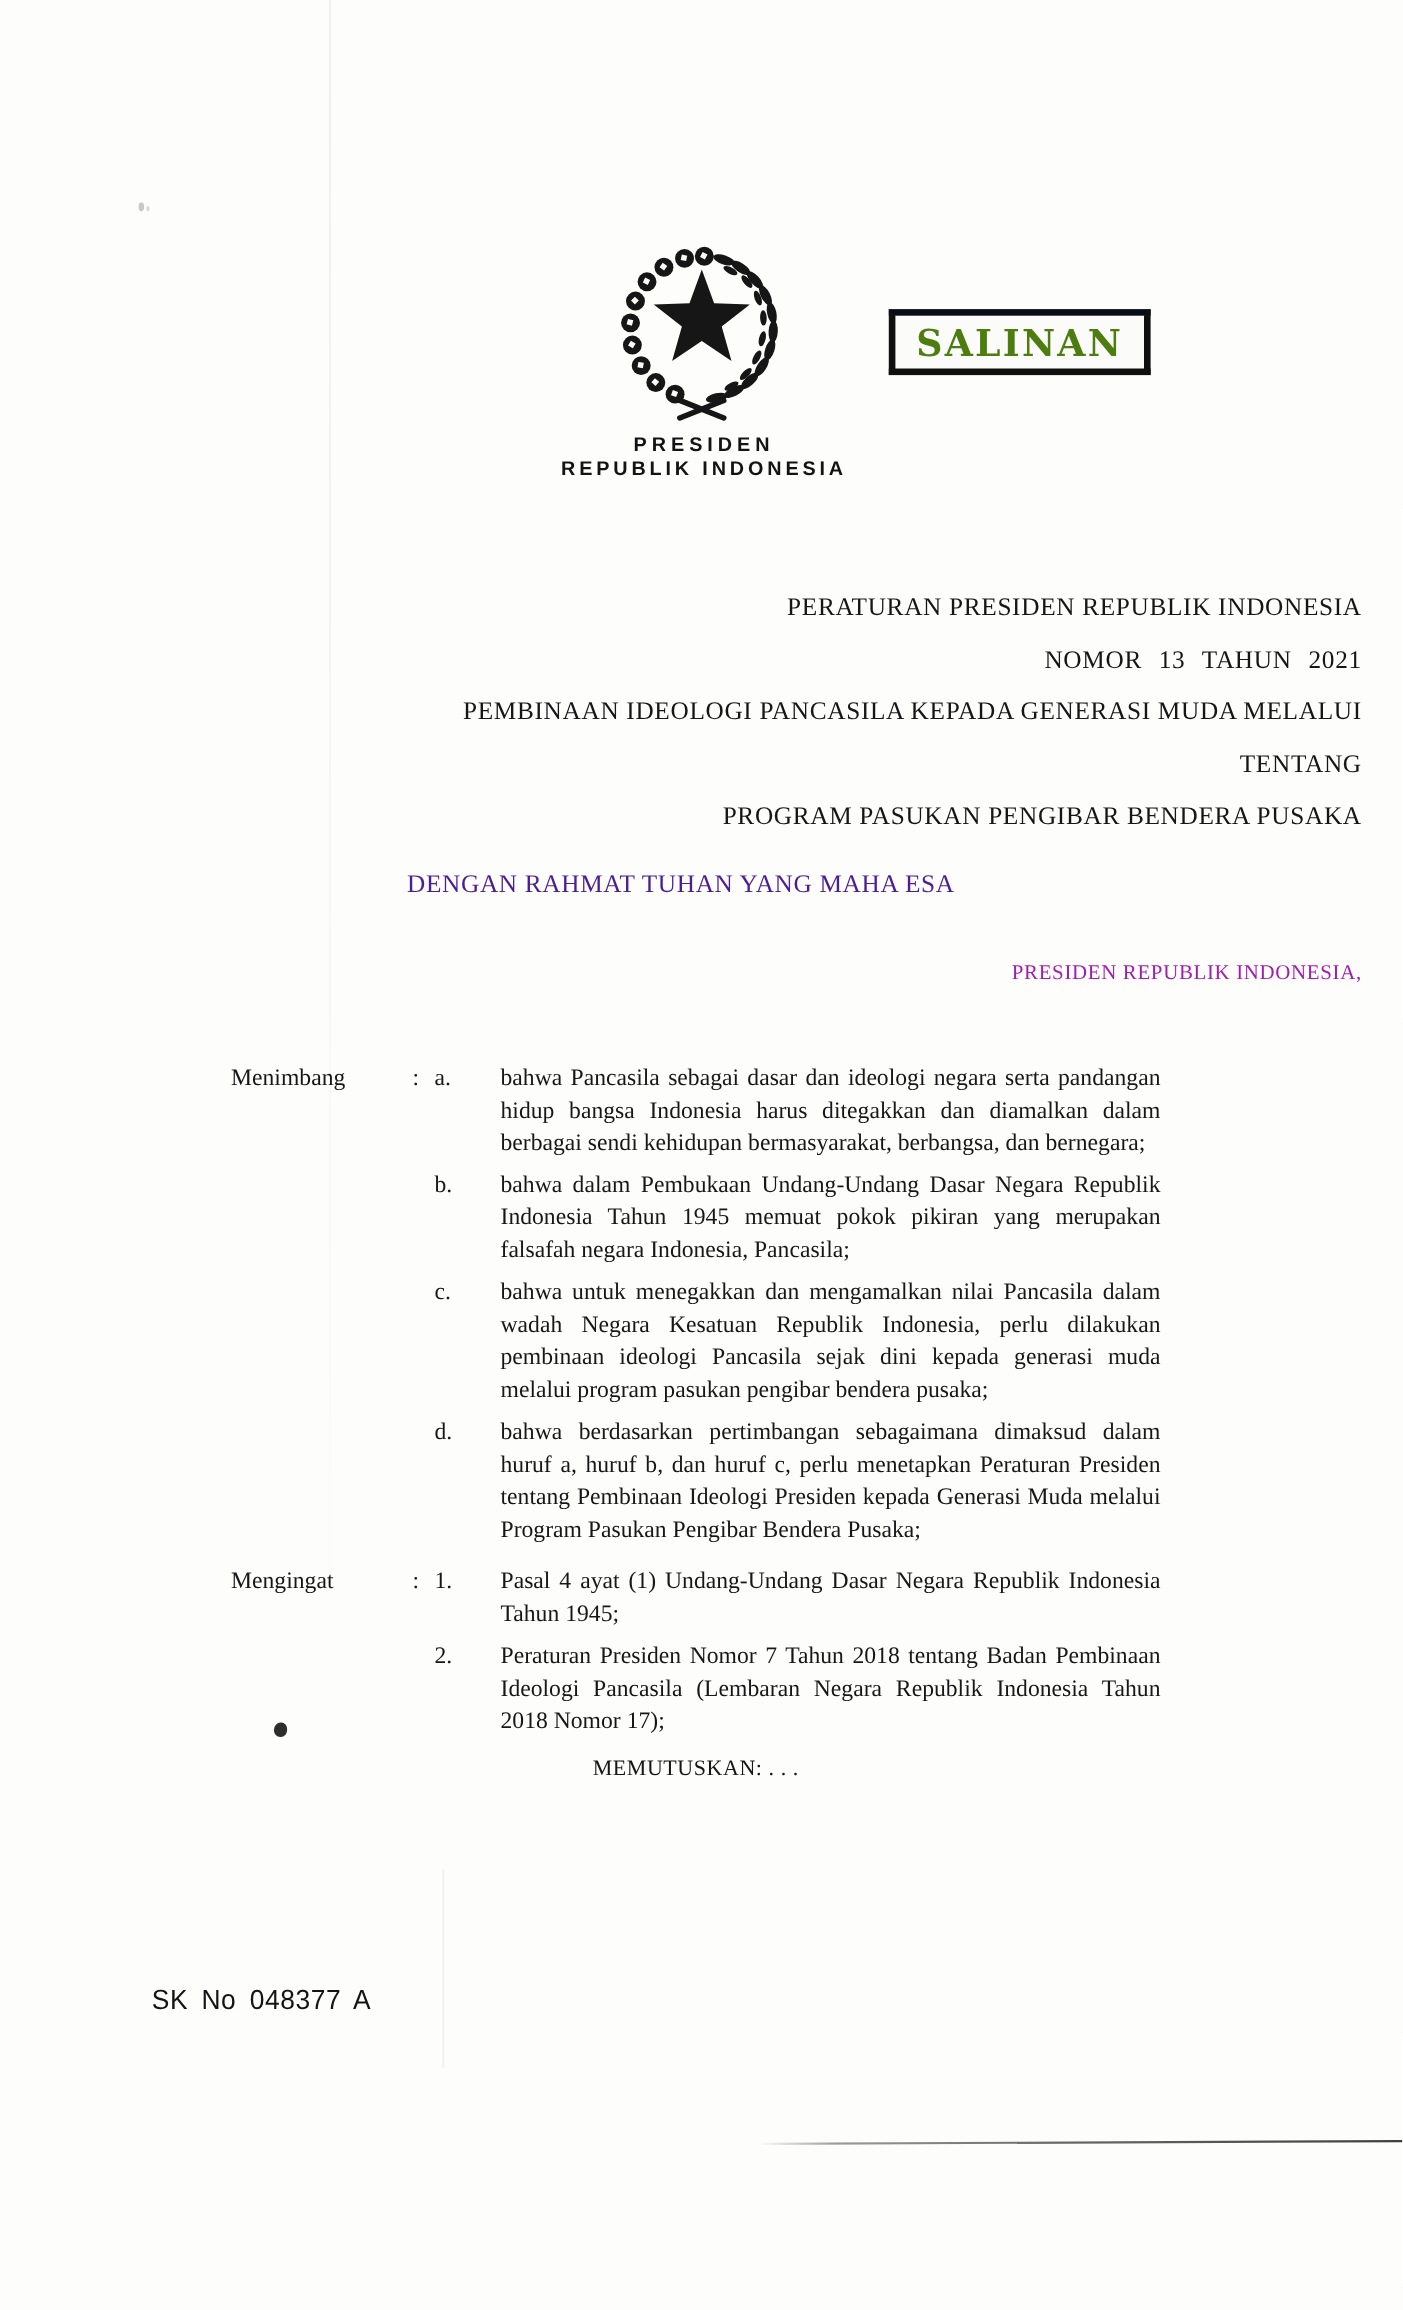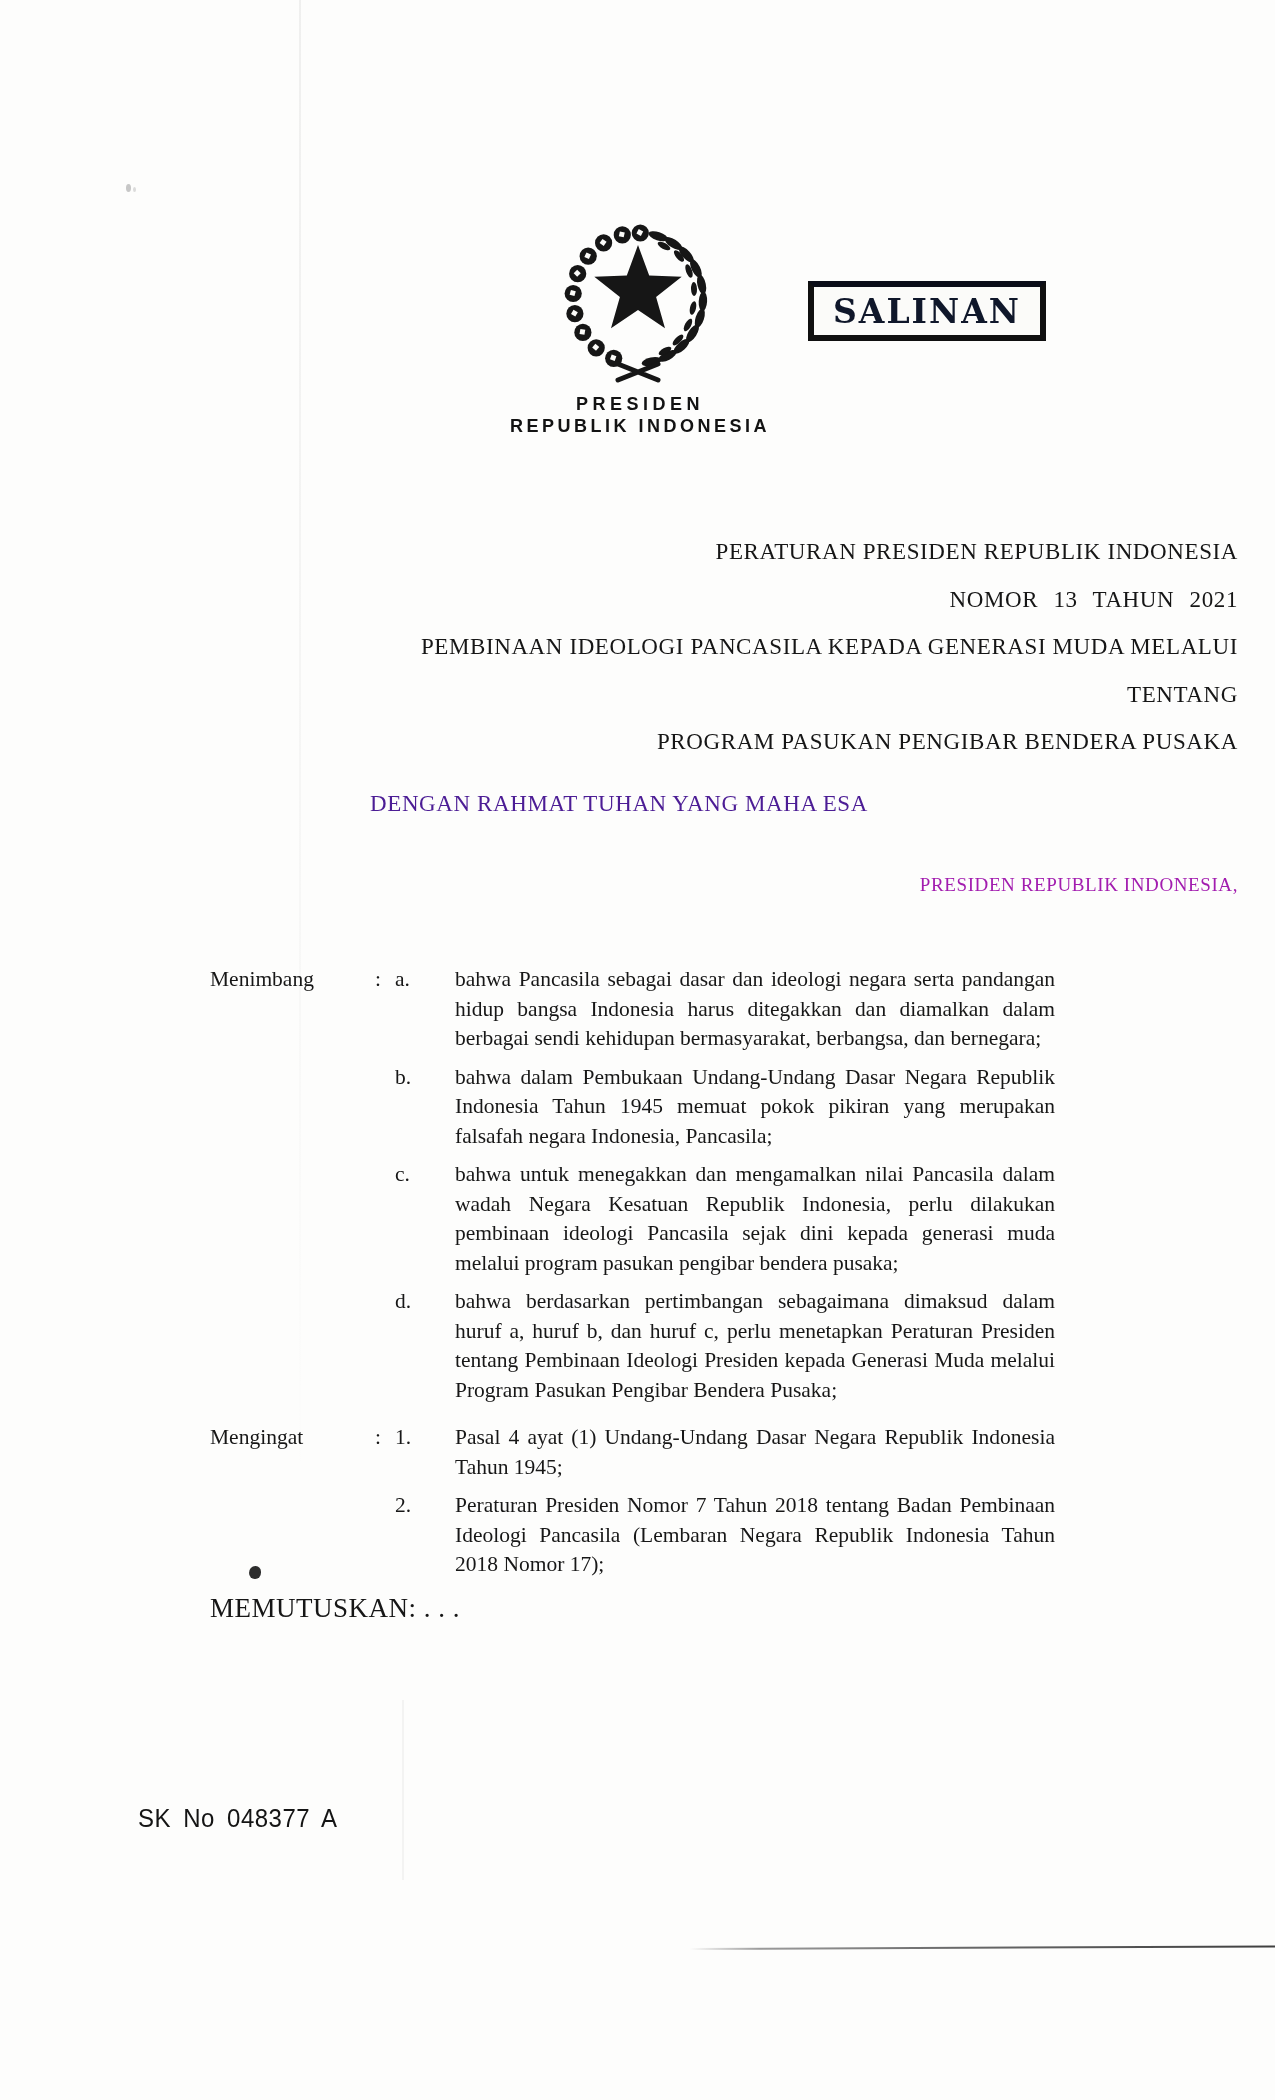--- a/index.html
+++ b/index.html
@@ -39,21 +39,21 @@
   
   .salinan-box {
     position: absolute; left: 808px; top: 281px; width: 238px; height: 60px;
     border: 6px solid #101010;
     border-top-color: #0a0d18;
     background: #fbfbf9;
     display: flex; align-items: center; justify-content: center;
   }
   .salinan-text {
     font-family: "DejaVu Serif", serif;
-    font-weight: bold; font-size: 33px; letter-spacing: 2px; color: #0f172a;
+    font-weight: bold; font-size: 33px; letter-spacing: 2px; color: #4d7c0f;
     transform: scaleY(1.02);
   }
   
   .letterhead {
     position: absolute; left: 0; top: 394px; width: 1280px;
     text-align: center;
     font-family: "Liberation Sans", sans-serif;
     font-weight: bold; color: #131313;
   }
   .letterhead .lh1 { font-size: 18px; letter-spacing: 4.5px; line-height: 21px; }
@@ -78,22 +78,22 @@
     position: absolute; left: 210px; top: 965px; width: 845px;
     font-size: 21.5px; line-height: 29.5px; color: #171717;
   }
   .row { display: grid; grid-template-columns: 165px 20px 60px 1fr; margin-bottom: 9px; }
   .col-label { text-align: left; }
   .col-colon { text-align: left; }
   .col-marker { text-align: left; }
   .col-text { text-align: justify; text-align-last: left; }
   .group-gap { margin-top: 18px; }
   .decision-line {
-    margin-top: 14px; text-align: left;
-    font-size: 27px; letter-spacing: .5px; color: #161616;
+    margin-top: 14px; text-align: center;
+    font-size: 20px; letter-spacing: .5px; color: #161616;
   }
   
   .sk-number {
     position: absolute; left: 138px; top: 1805px;
     font-family: "Liberation Sans", sans-serif;
     font-size: 24px; font-weight: 500; letter-spacing: .5px; word-spacing: 5px;
     color: #141414; transform: scaleY(1.05);
   }
 </style>
 </head>

